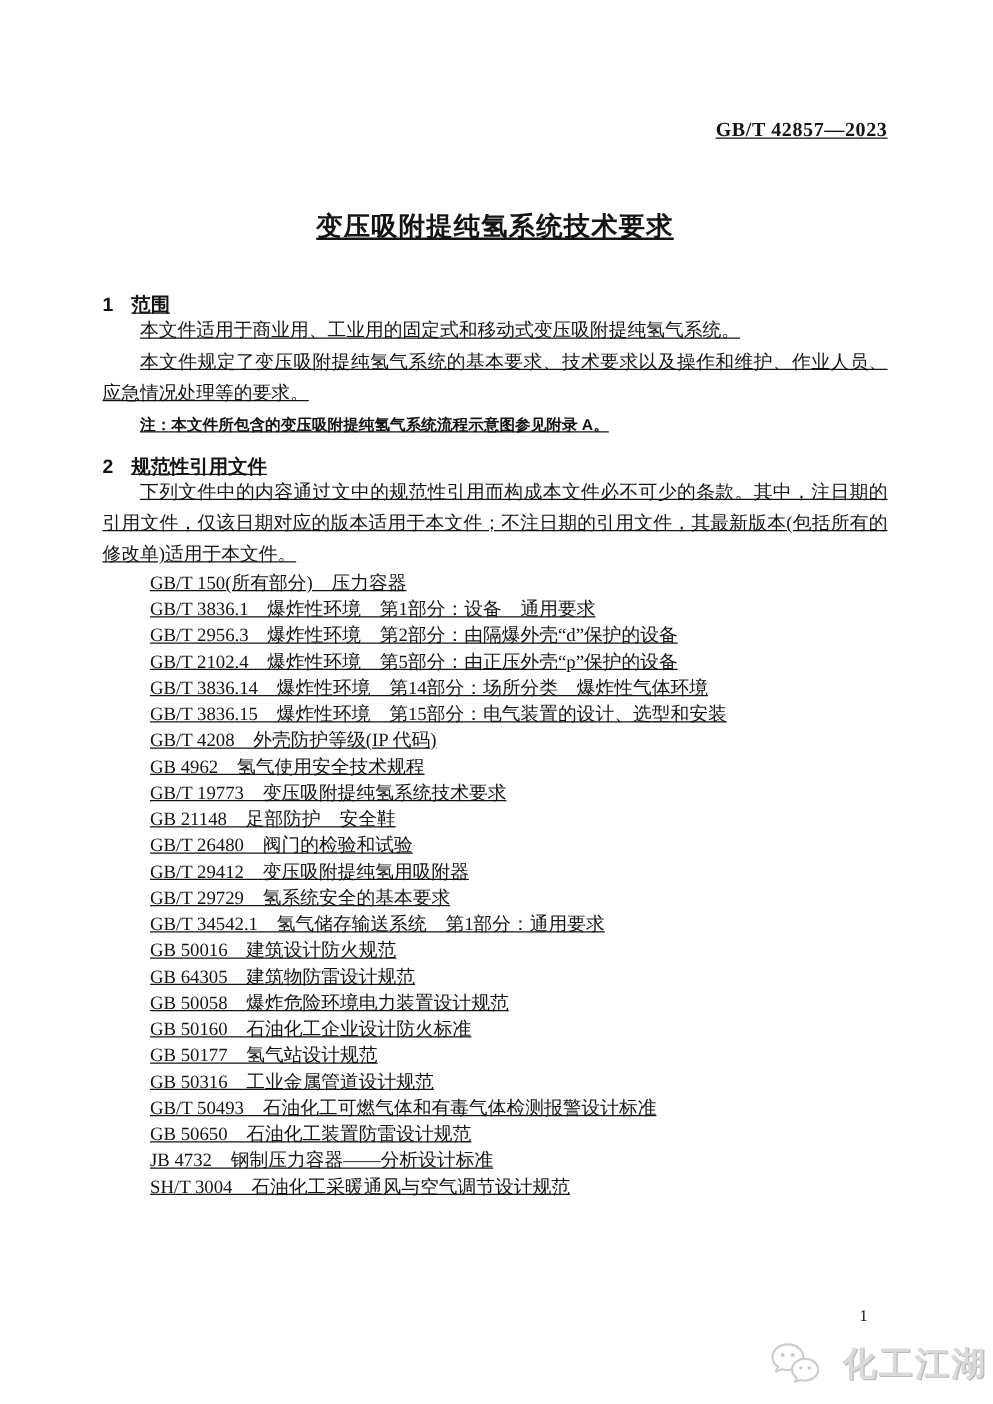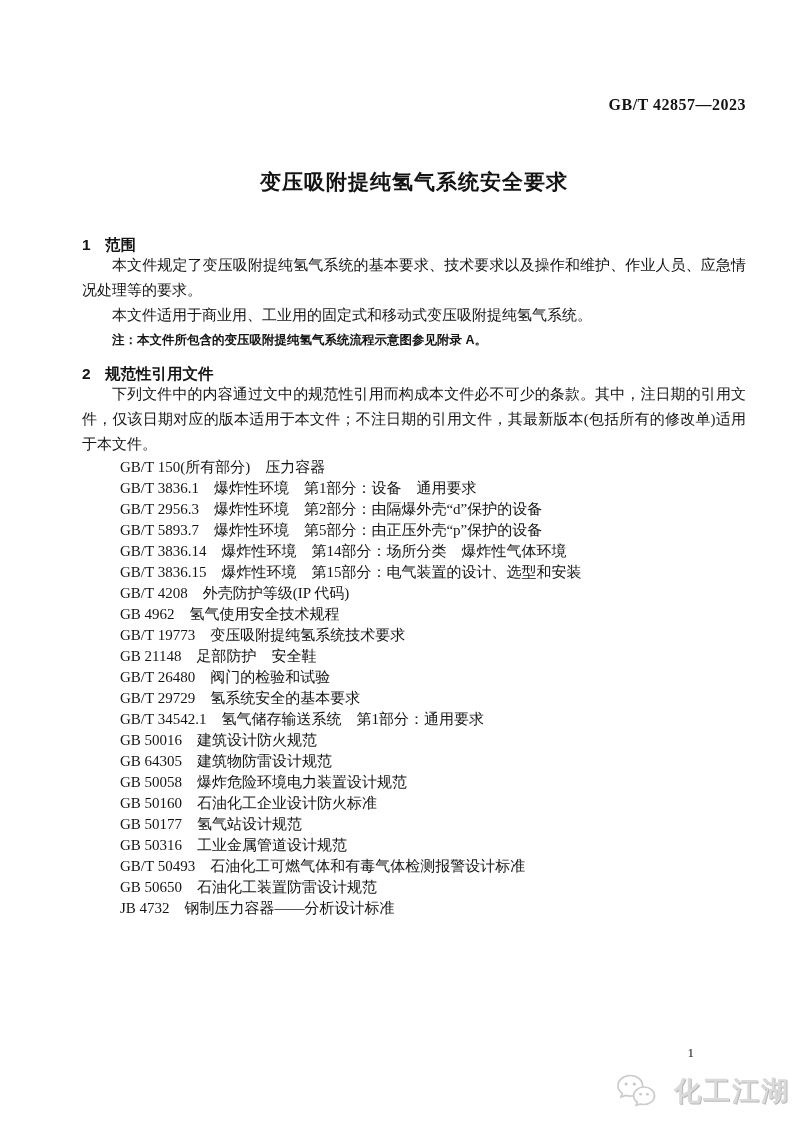--- a/index.html
+++ b/index.html
@@ -2,24 +2,25 @@
 <html><head>
 <meta charset="utf-8">
 <style>
   html,body{margin:0;padding:0;background:#ffffff;}
   .page{
     position:relative;
     width:794px;height:1123px;
     margin:0 auto;
     background:#ffffff;
     box-sizing:border-box;
-    padding:97px 48px 0 82px;
+    padding:97px 84px 0 82px;
     overflow:hidden;
     color:#141414;
     font-family:"Liberation Serif", serif;
+    text-decoration:underline;
   }
   .doc-code{
     text-align:right;
     font-family:"Liberation Serif", serif;
     font-weight:700;
     font-size:16px;
     line-height:16px;
     letter-spacing:0.5px;
   }
   .doc-title{
@@ -91,59 +92,61 @@
     text-shadow:1px 1px 0 #b8b8b8, -1px -1px 0 #ffffff;
   }
 </style>
 </head>
 <body>
 
 <div class="page">
 
   <div class="doc-code">GB/T 42857—2023</div>
 
-  <h1 class="doc-title">变压吸附提纯氢气系统安全要求</h1>
+  <h1 class="doc-title">变压吸附提纯氢系统技术要求</h1>
 
   <div class="sec-heading sec-heading-1">
     <span class="sec-num">1</span><span class="sec-title">范围</span>
   </div>
 
+  <p class="body-text">本文件适用于商业用、工业用的固定式和移动式变压吸附提纯氢气系统。</p>
   <p class="body-text para-scope">本文件规定了变压吸附提纯氢气系统的基本要求、技术要求以及操作和维护、作业人员、应急情况处理等的要求。</p>
-  <p class="body-text">本文件适用于商业用、工业用的固定式和移动式变压吸附提纯氢气系统。</p>
   <p class="note">注：本文件所包含的变压吸附提纯氢气系统流程示意图参见附录 A。</p>
 
   <div class="sec-heading sec-heading-2">
     <span class="sec-num">2</span><span class="sec-title">规范性引用文件</span>
   </div>
 
   <p class="body-text para-refs">下列文件中的内容通过文中的规范性引用而构成本文件必不可少的条款。其中，注日期的引用文件，仅该日期对应的版本适用于本文件；不注日期的引用文件，其最新版本(包括所有的修改单)适用于本文件。</p>
 
   <div class="ref-list">
       <div class="ref-item">GB/T 150(所有部分)　压力容器</div>
       <div class="ref-item">GB/T 3836.1　爆炸性环境　第1部分：设备　通用要求</div>
       <div class="ref-item">GB/T 2956.3　爆炸性环境　第2部分：由隔爆外壳“d”保护的设备</div>
-      <div class="ref-item">GB/T 5893.7　爆炸性环境　第5部分：由正压外壳“p”保护的设备</div>
+      <div class="ref-item">GB/T 2102.4　爆炸性环境　第5部分：由正压外壳“p”保护的设备</div>
       <div class="ref-item">GB/T 3836.14　爆炸性环境　第14部分：场所分类　爆炸性气体环境</div>
       <div class="ref-item">GB/T 3836.15　爆炸性环境　第15部分：电气装置的设计、选型和安装</div>
       <div class="ref-item">GB/T 4208　外壳防护等级(IP 代码)</div>
       <div class="ref-item">GB 4962　氢气使用安全技术规程</div>
       <div class="ref-item">GB/T 19773　变压吸附提纯氢系统技术要求</div>
       <div class="ref-item">GB 21148　足部防护　安全鞋</div>
       <div class="ref-item">GB/T 26480　阀门的检验和试验</div>
+      <div class="ref-item">GB/T 29412　变压吸附提纯氢用吸附器</div>
       <div class="ref-item">GB/T 29729　氢系统安全的基本要求</div>
       <div class="ref-item">GB/T 34542.1　氢气储存输送系统　第1部分：通用要求</div>
       <div class="ref-item">GB 50016　建筑设计防火规范</div>
       <div class="ref-item">GB 64305　建筑物防雷设计规范</div>
       <div class="ref-item">GB 50058　爆炸危险环境电力装置设计规范</div>
       <div class="ref-item">GB 50160　石油化工企业设计防火标准</div>
       <div class="ref-item">GB 50177　氢气站设计规范</div>
       <div class="ref-item">GB 50316　工业金属管道设计规范</div>
       <div class="ref-item">GB/T 50493　石油化工可燃气体和有毒气体检测报警设计标准</div>
       <div class="ref-item">GB 50650　石油化工装置防雷设计规范</div>
       <div class="ref-item">JB 4732　钢制压力容器——分析设计标准</div>
+      <div class="ref-item">SH/T 3004　石油化工采暖通风与空气调节设计规范</div>
     </div>
 
   <div class="page-number">1</div>
 
   <div class="watermark">
     <svg class="wm-logo" width="44" height="38" viewBox="0 0 46 40" aria-hidden="true">
       <g fill="#ffffff" stroke="#cccccc" stroke-width="1.8" stroke-linejoin="round">
         <path d="M30 14.5c0 6-6 10.8-13.3 10.8-1.7 0-3.3-.25-4.8-.7L7 26.5l1.7-4C5.9 20.6 4 17.8 4 14.5 4 8.5 9.8 3.7 17 3.7s13 4.8 13 10.8z"></path>
         <path d="M42.5 25c0 5.1-5 9.2-11.2 9.2-1.4 0-2.7-.2-3.9-.55L23 35.2l1.4-3.3c-2.4-1.7-3.9-4.2-3.9-6.9 0-5.1 5-9.2 11-9.2s11 4.1 11 9.2z"></path>
       </g>

